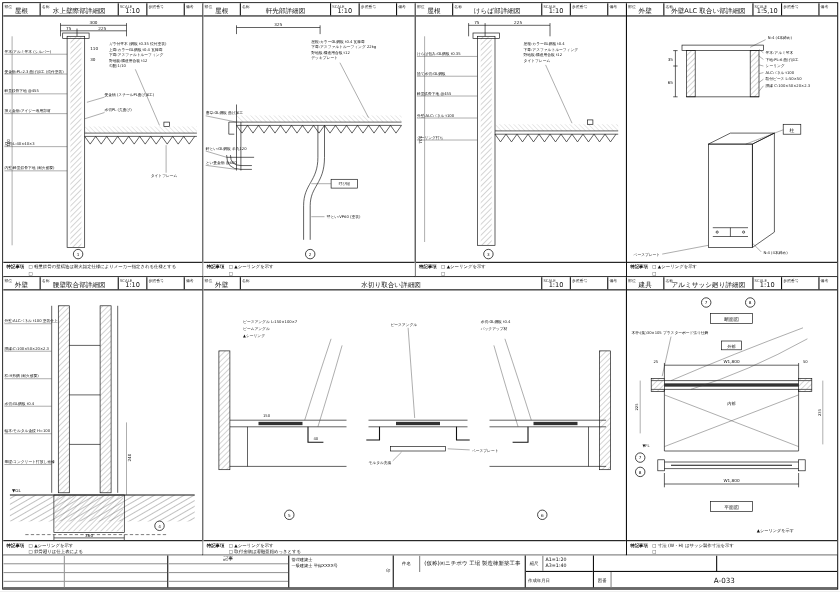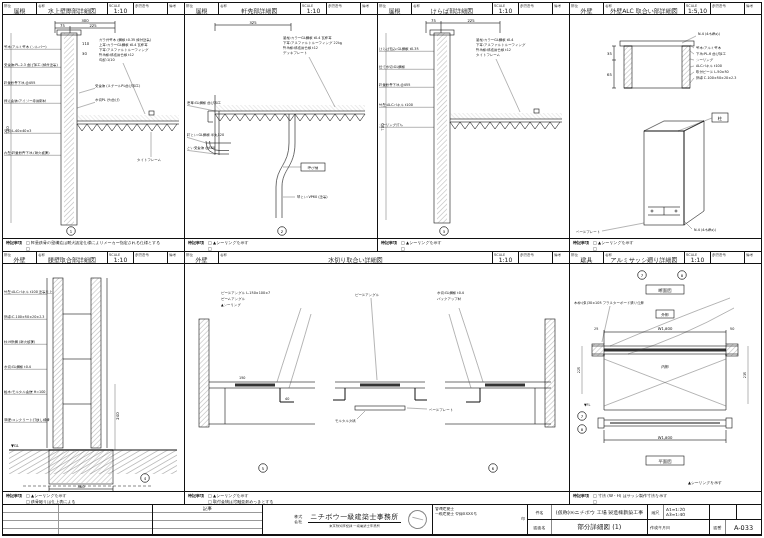--- a/index.html
+++ b/index.html
@@ -664,43 +664,29 @@
       <div class="vdiv" style="left:55px"></div>
       <div class="rl"></div>
         <div class="rl"></div>
         <div class="rl"></div>
     </div>
     <div class="tbc" style="width:110px">
       <div class="revhead">記事</div>
       <div class="rl"></div>
         <div class="rl"></div>
     </div>
-    <div class="tbc" style="width:170px">
-      <div class="companybox">
-        <div class="co-small">株式会社</div>
-        <div class="co-mainwrap">
-          <div class="co-main">ニチボウ一級建築士事務所</div>
-          <div class="co-sub">東京都知事登録 一級建築士事務所</div>
-        </div>
-      </div>
-      <div class="stamp"></div>
-    </div>
     <div class="tbc archcell" style="width:95px">
       <div>管理建築士</div>
       <div>一級建築士 登録XXXX号</div>
       <div style="text-align:right">印</div>
     </div>
     <div class="tbc" style="width:120px">
       <div class="tbrow">
         <div class="tbl">件名</div>
         <div class="tbv">(仮称)㈱ニチボウ 工場 製造棟新築工事</div>
-      </div>
-      <div class="tbrow">
-        <div class="tbl">図面名</div>
-        <div class="tbv big">部分詳細図 (1)</div>
       </div>
     </div>
     <div class="tbc" style="width:62px">
       <div class="tbrow">
         <div class="tbl" style="width:16px">縮尺</div>
         <div class="scalecol">
           <span>A1=1:20</span>
           <span>A3=1:40</span>
         </div>
       </div>

